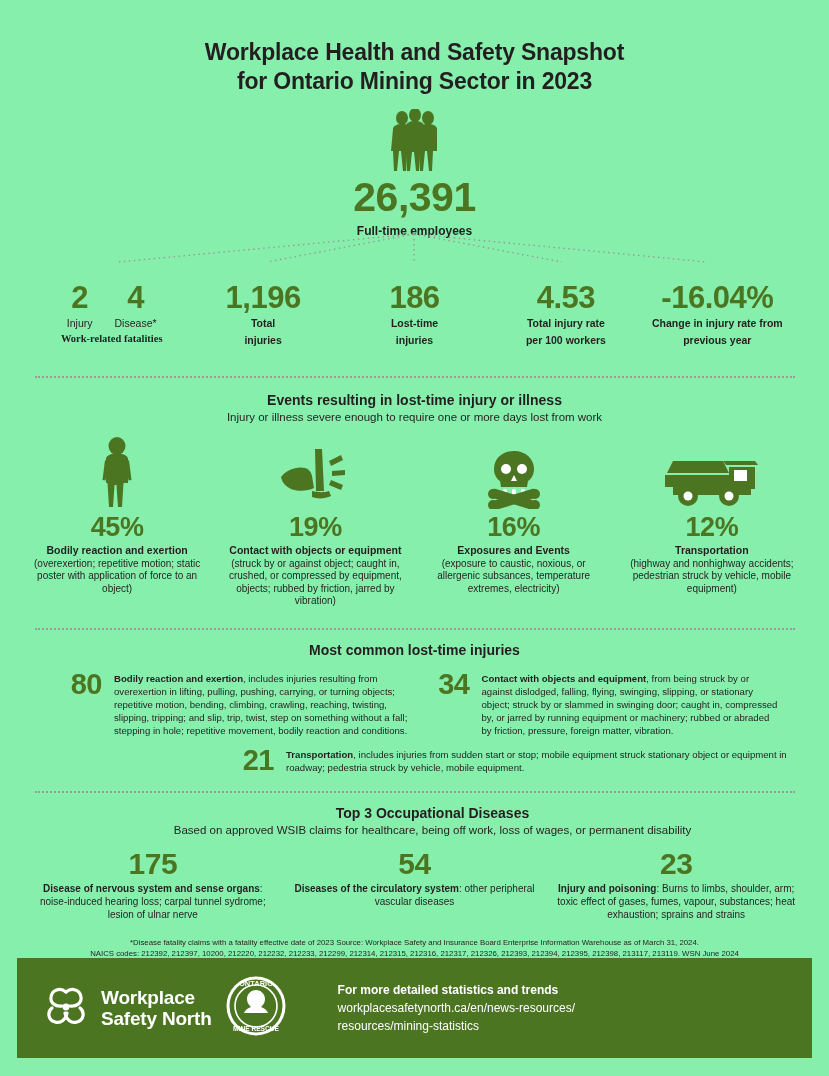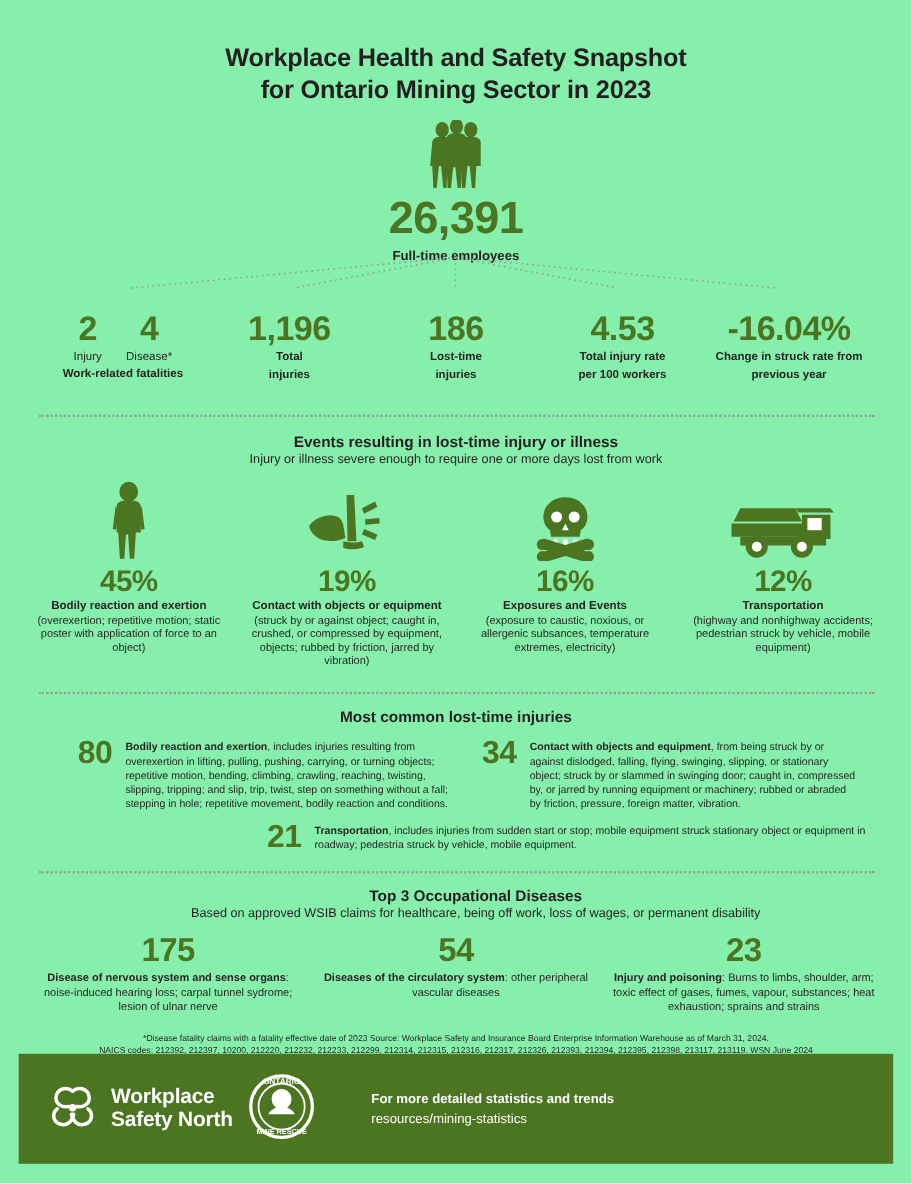--- a/index.html
+++ b/index.html
@@ -80,21 +80,21 @@
     line-height: 1.32;
     margin-top: 3px;
     color: #231f20;
   }
   .stat-sub.b { font-weight: bold; }
 
   
   .fatal-pair { display: flex; justify-content: center; gap: 22px; }
   .fatal-col { text-align: center; }
   .fatal-cap { font-size: 10.5px; margin-top: 3px; }
-  .fatal-foot { font-size: 10.5px; font-weight: bold; margin-top: 4px; }
+  .fatal-foot { font-size: 10.5px; font-weight: bold; margin-top: 4px; font-family: Liberation Serif, serif; }
 
   
   .sec-title {
     font-size: 14px;
     font-weight: bold;
     text-align: center;
     color: #231f20;
   }
   .sec-sub {
     font-size: 11.5px;
@@ -298,21 +298,21 @@
     </div>
 
     <div class="stat">
       <div class="stat-num">4.53</div>
       <div class="stat-sub b">Total injury rate</div>
       <div class="stat-sub b">per 100 workers</div>
     </div>
 
     <div class="stat">
       <div class="stat-num">-16.04%</div>
-      <div class="stat-sub b">Change in struck rate from</div>
+      <div class="stat-sub b">Change in injury rate from</div>
       <div class="stat-sub b">previous year</div>
     </div>
   </div>
 
   <div class="dotline" style="margin-top:28px;"></div>
 
   <div style="margin-top:14px;">
     <div class="sec-title">Events resulting in lost-time injury or illness</div>
     <div class="sec-sub">Injury or illness severe enough to require one or more days lost from work</div>
   </div>
@@ -489,17 +489,18 @@
         <circle cx="30" cy="30" r="21" fill="none" stroke="#ffffff" stroke-width="1.6"></circle>
         <path d="M30 14c-5 0-9 4-9 9 0 4 2 6 4 8-3 1-6 3-7 6h24c-1-3-4-5-7-6 2-2 4-4 4-8 0-5-4-9-9-9z" fill="#ffffff"></path>
         <text x="30" y="9.5" fill="#ffffff" font-size="7.5" font-weight="bold" font-family="Liberation Sans, sans-serif" text-anchor="middle">ONTARIO</text>
         <text x="30" y="55" fill="#ffffff" font-size="6.6" font-weight="bold" font-family="Liberation Sans, sans-serif" text-anchor="middle">MINE RESCUE</text>
       </svg>
     </span>
 
 
     <div class="more">
       <div class="hl">For more detailed statistics and trends</div>
+      <div>workplacesafetynorth.ca/en/news-resources/</div>
       <div>resources/mining-statistics</div>
     </div>
   </div>
 
 </div>
 
 </body></html>

